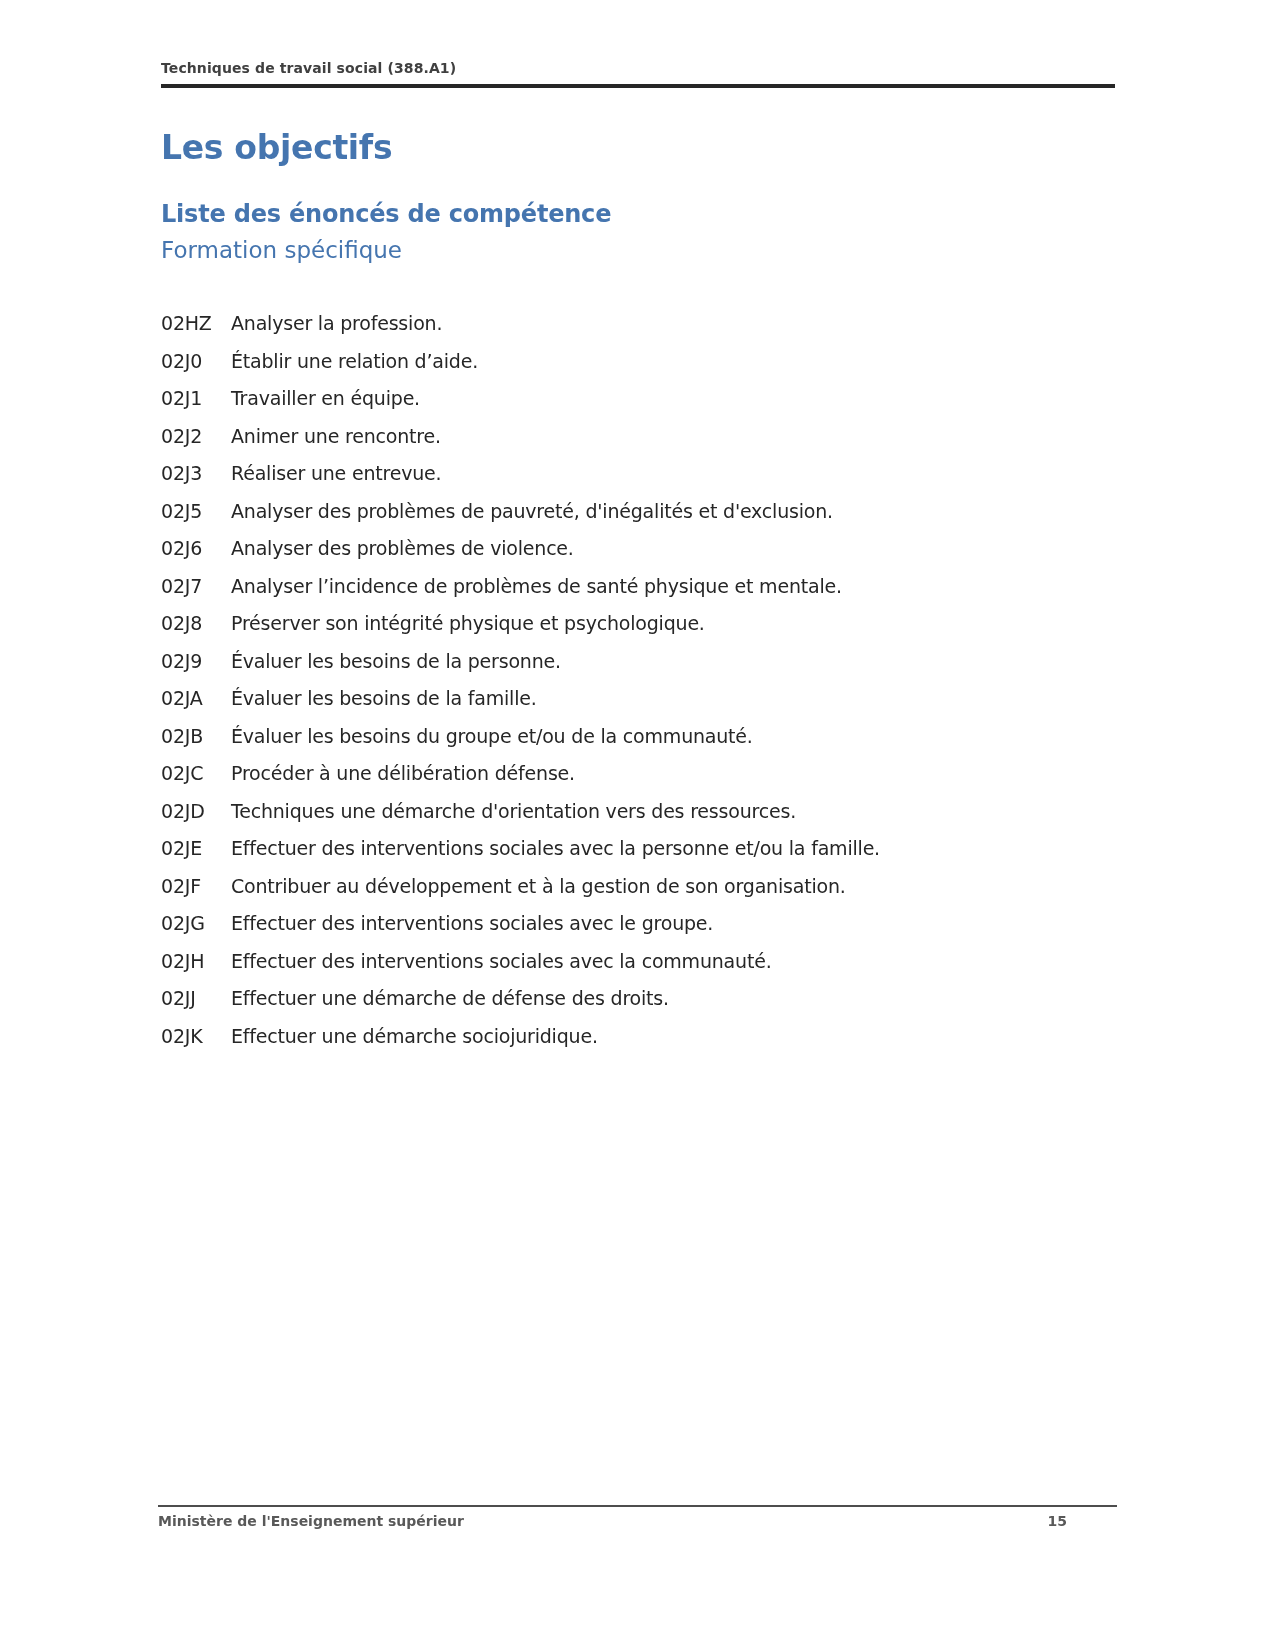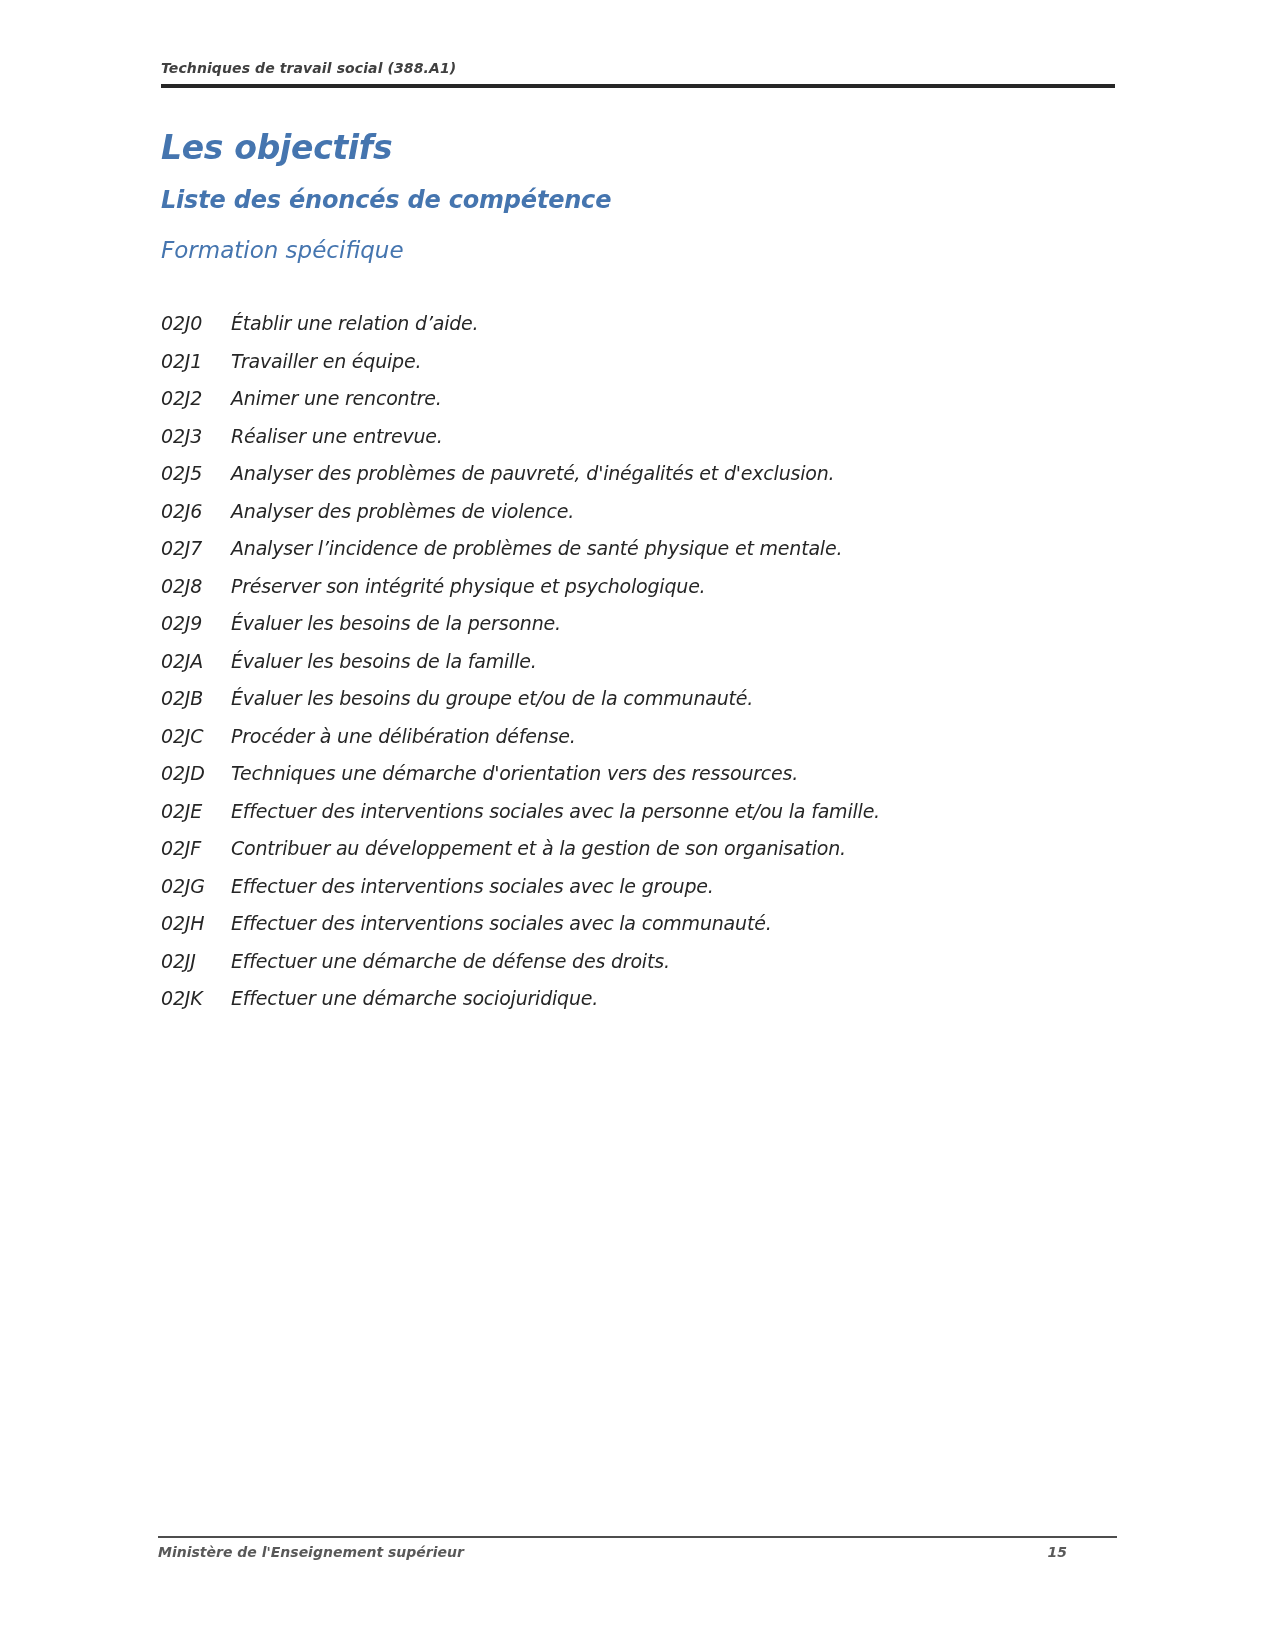--- a/index.html
+++ b/index.html
@@ -12,21 +12,20 @@
   html, body { background: #ffffff; }
   .page {
     position: relative;
     width: 1179px;
     height: 1650px;
     margin: 0 auto;
     background: #ffffff;
     font-family: "DejaVu Sans", "Liberation Sans", sans-serif;
     color: var(--body-text);
     overflow: hidden;
-    font-style: italic;
   }
   .page-header {
     position: absolute;
     top: 60px;
     left: 113px;
     right: 112px;
     padding-bottom: 8px;
     border-bottom: 4px solid var(--rule-dark);
     font-size: 14px;
     font-weight: bold;
@@ -37,21 +36,21 @@
     position: absolute;
     top: 128px;
     left: 113px;
     font-size: 33px;
     font-weight: bold;
     color: var(--accent-blue);
     letter-spacing: -0.3px;
   }
   .section-subtitle {
     position: absolute;
-    top: 186px;
+    top: 200px;
     left: 113px;
     font-size: 24px;
     font-weight: bold;
     color: var(--accent-blue);
     letter-spacing: -0.2px;
   }
   .section-label {
     position: absolute;
     top: 237px;
     left: 113px;
@@ -87,21 +86,20 @@
     left: 110px;
     right: 110px;
     border-top: 2px solid #4d4d4d;
     padding-top: 6px;
     display: flex;
     justify-content: space-between;
     align-items: baseline;
     font-size: 14px;
     font-weight: bold;
     color: var(--muted-gray);
-    margin-top: 31px;
   }
   .footer-page-number {
     margin-right: 50px;
   }
 </style>
 </head>
 <body>
 
 <div class="page">
 
@@ -109,20 +107,24 @@
     <span>Techniques de travail social (388.A1)</span>
   </div>
 
   <h1 class="page-title">Les objectifs</h1>
 
   <h2 class="section-subtitle">Liste des énoncés de compétence</h2>
 
   <div class="section-label">Formation spécifique</div>
 
   <div class="competency-list" id="competency-list">
+      <div class="comp-row">
+        <span class="comp-code">02HZ</span>
+        <span class="comp-desc">Analyser la profession.</span>
+      </div>
       <div class="comp-row">
         <span class="comp-code">02J0</span>
         <span class="comp-desc">Établir une relation d’aide.</span>
       </div>
       <div class="comp-row">
         <span class="comp-code">02J1</span>
         <span class="comp-desc">Travailler en équipe.</span>
       </div>
       <div class="comp-row">
         <span class="comp-code">02J2</span>

